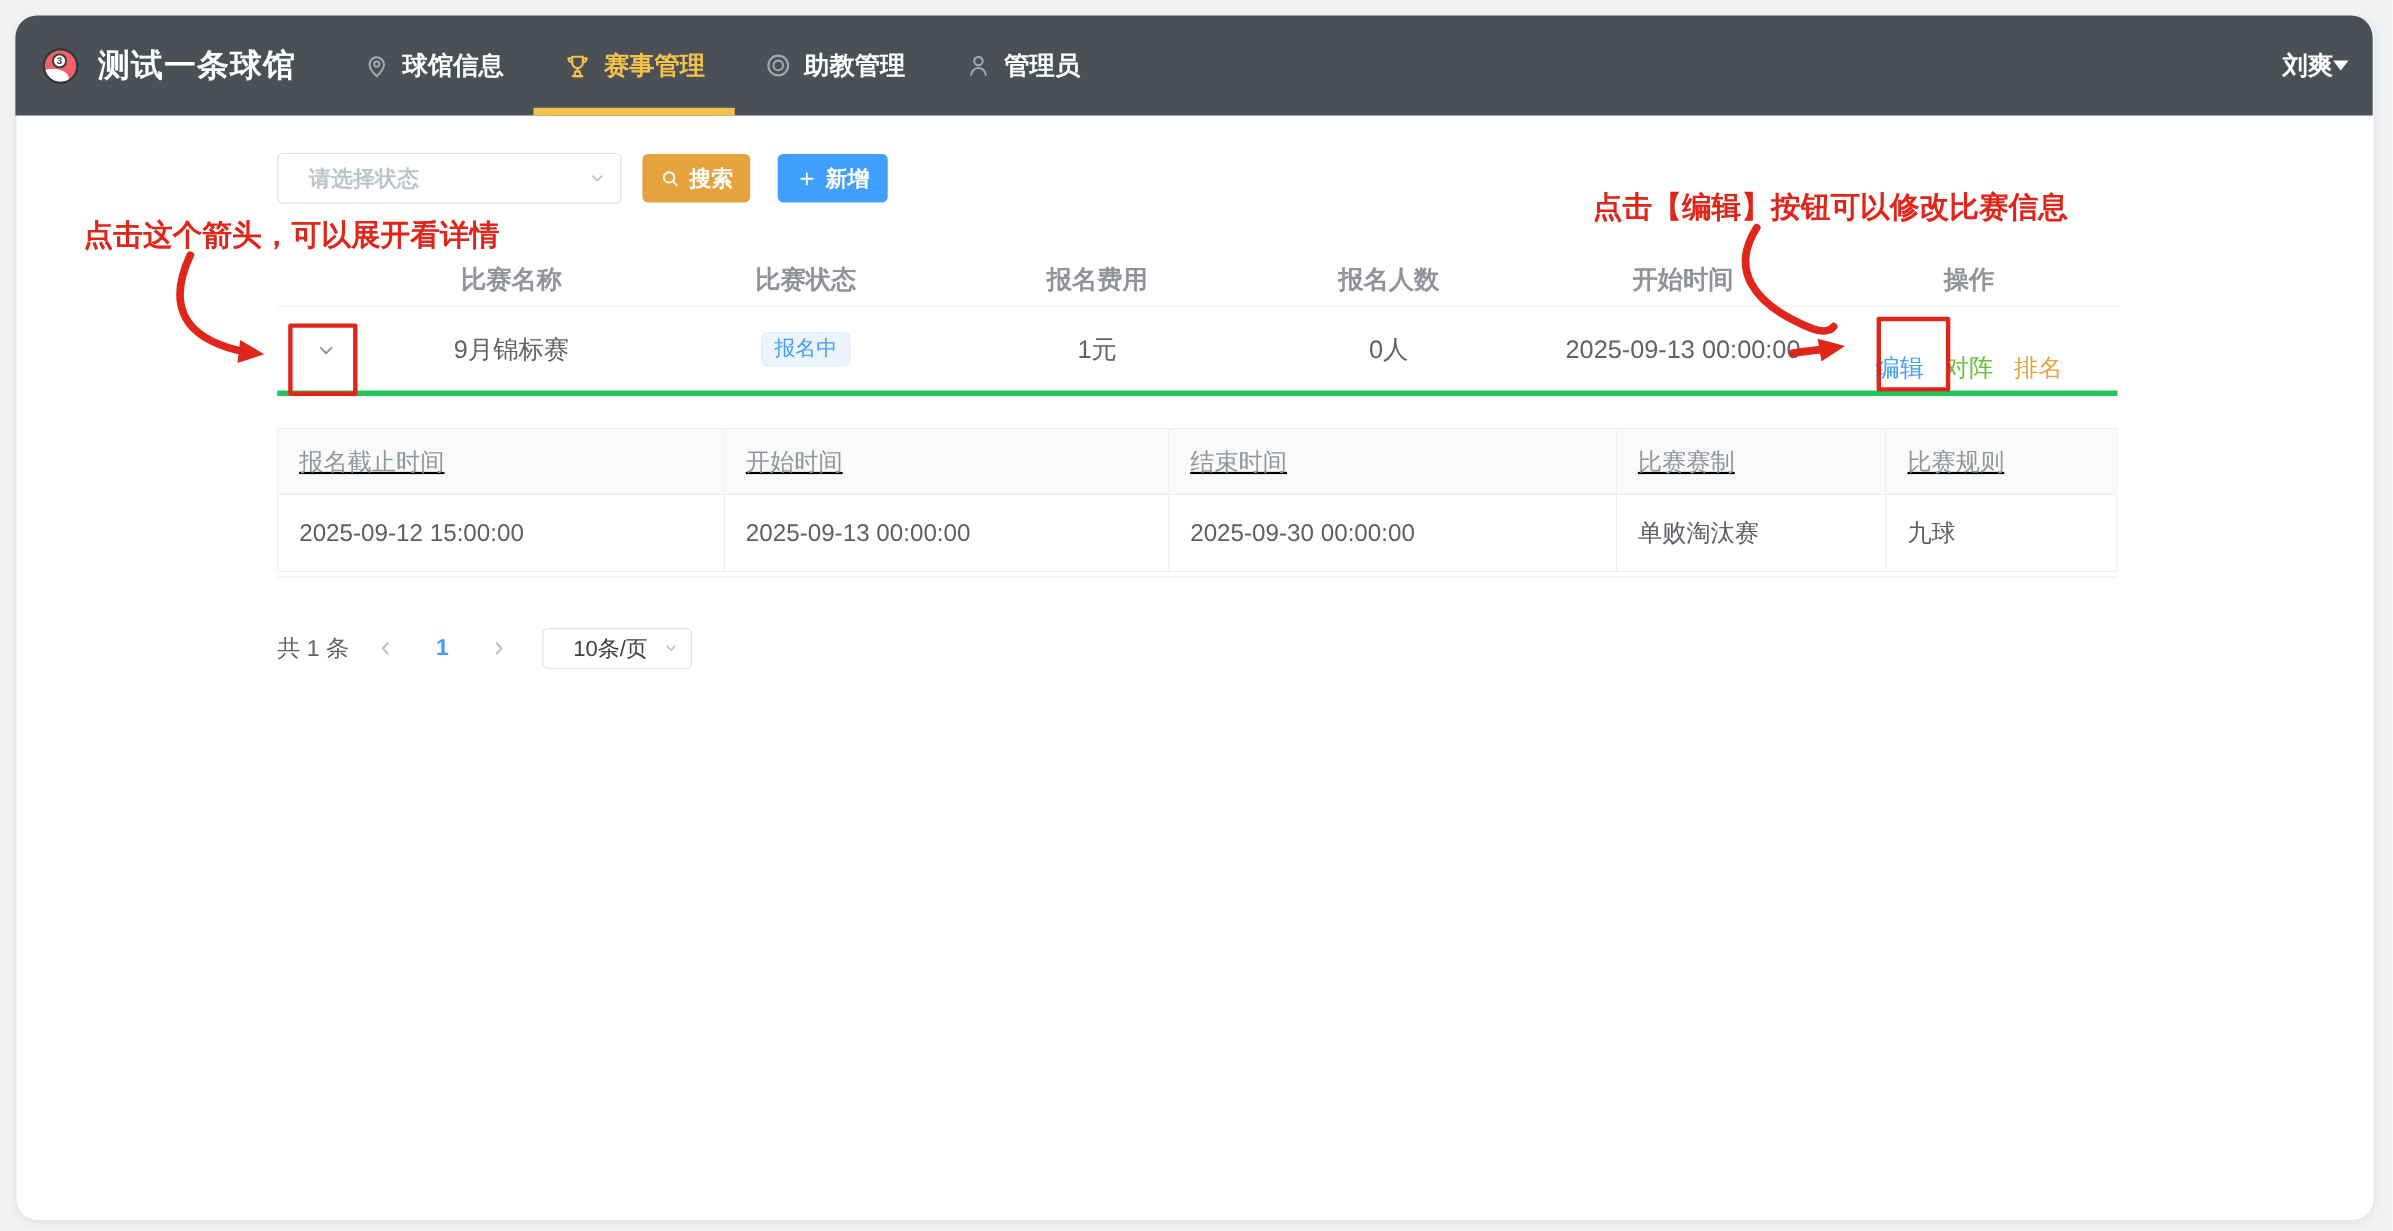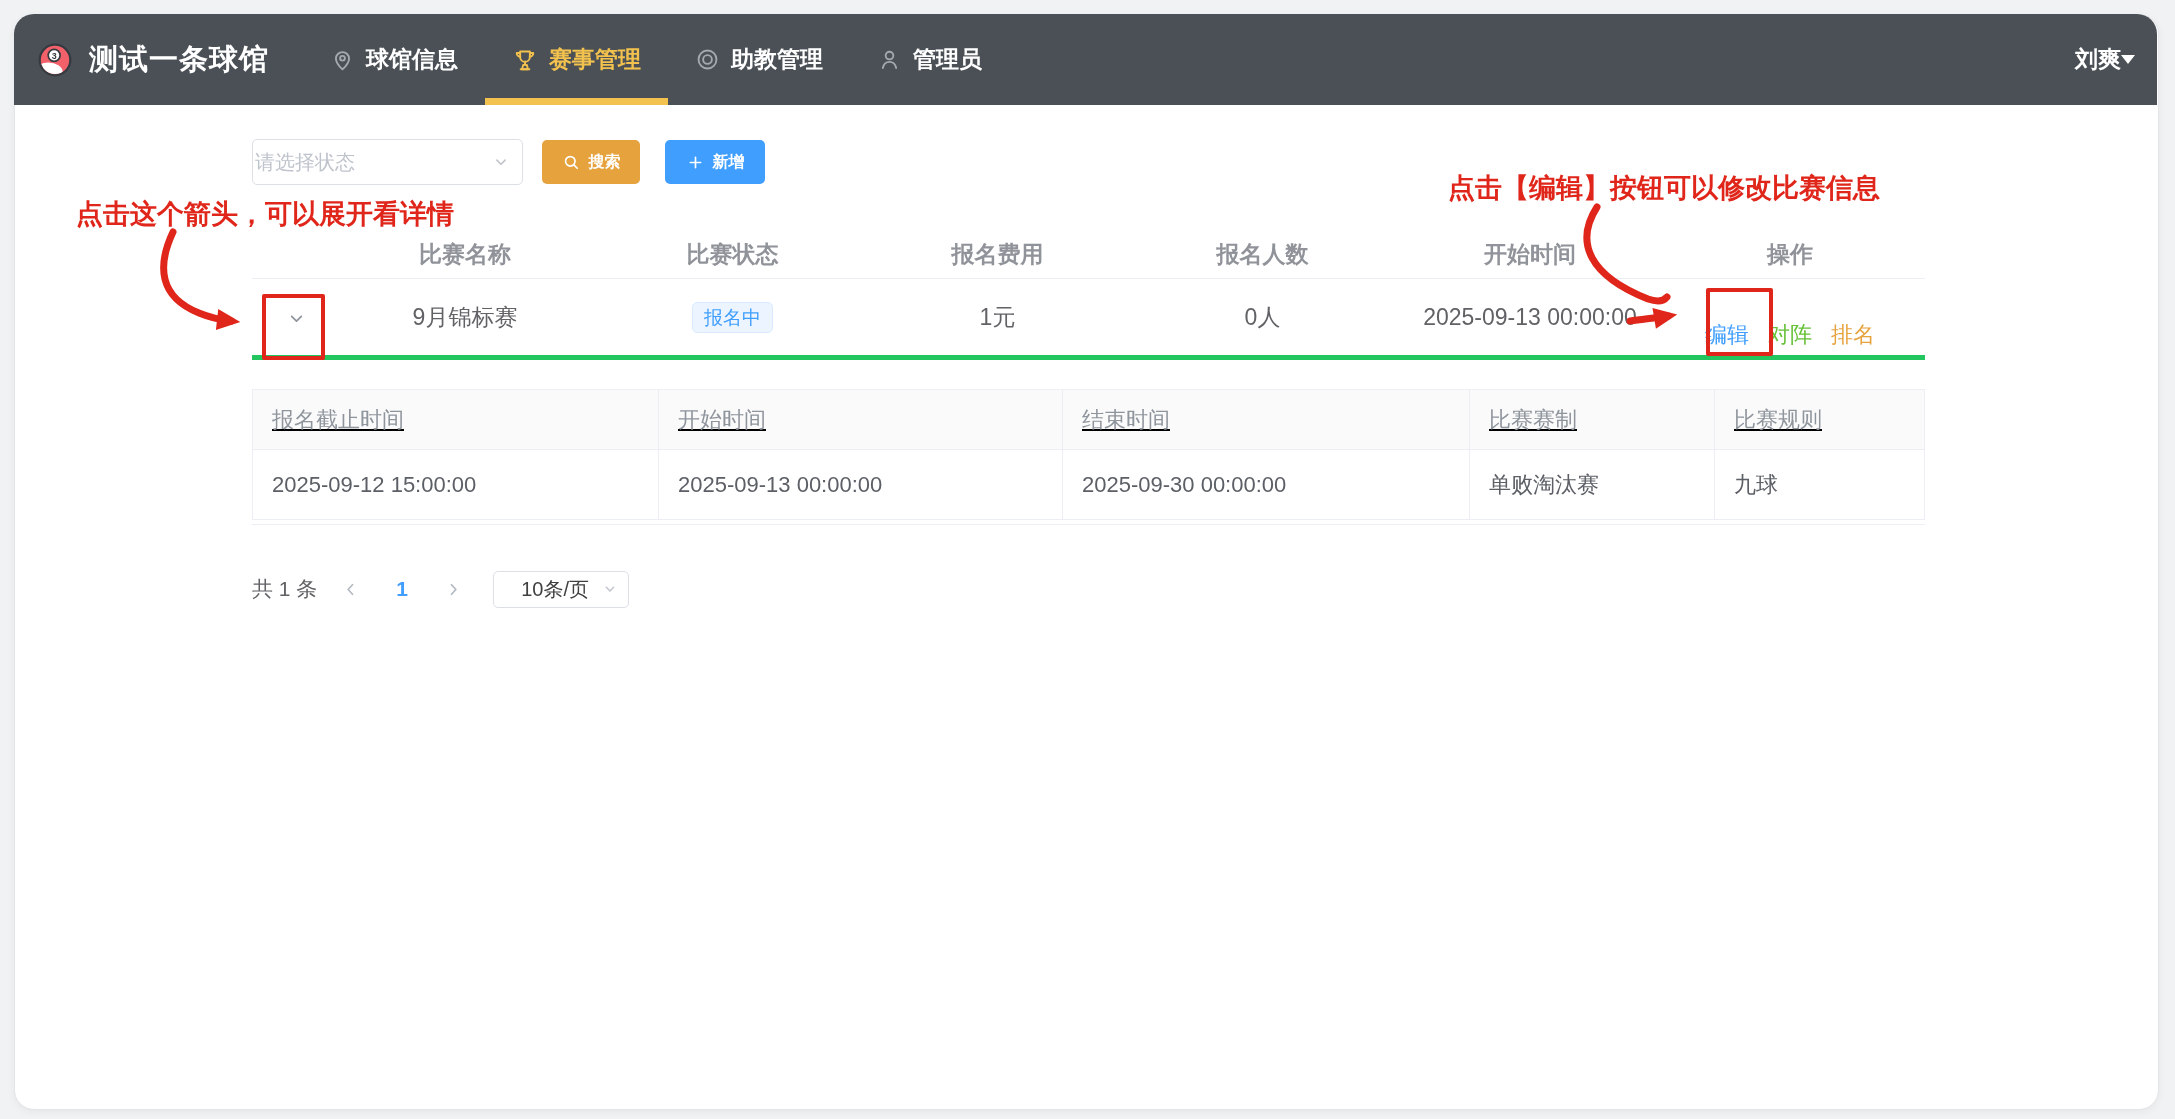--- a/index.html
+++ b/index.html
@@ -37,29 +37,29 @@
   .tab.active{color:#f2c14e;}
   .tab.active .t-icon{color:#f2c14e;}
   .tab.active::after{content:"";position:absolute;left:0;right:0;bottom:0;height:7px;background:#f2c14e;}
   .user{margin-left:auto;display:flex;align-items:center;color:#fff;
         font-size:23px;font-weight:bold;cursor:pointer;white-space:nowrap;}
   .caret{width:0;height:0;border-left:7px solid transparent;border-right:7px solid transparent;border-top:9px solid #fff;}
 
   
   .filter-row{position:absolute;left:252px;top:139px;display:flex;align-items:center;}
   .select{
-    position:relative;width:271px;height:46px;border:1px solid #dcdfe6;border-radius:5px;
+    position:relative;width:313px;height:46px;border:1px solid #dcdfe6;border-radius:5px;
     background:#fff;display:flex;align-items:center;box-sizing:border-box;
-    padding:0 40px 0 2px;cursor:pointer;
+    padding:0 40px 0 28px;cursor:pointer;font-weight:bold;
   }
   .select .ph{color:#bfc4cc;font-size:20px;}
   .sel-chev{position:absolute;right:12px;top:50%;transform:translateY(-50%);color:#c0c4cc;display:flex;}
   .btn{
     display:flex;align-items:center;justify-content:center;gap:8px;height:44px;
-    border:none;border-radius:5px;color:#fff;font-size:16px;font-weight:600;
+    border:none;border-radius:5px;color:#fff;font-size:20px;font-weight:600;
     cursor:pointer;font-family:inherit;white-space:nowrap;
   }
   .btn-search{width:98px;background:#e6a23c;margin-left:19px;}
   .btn-add{width:100px;background:#409eff;margin-left:25px;}
   .b-icon{display:flex;color:#fff;}
 
   
   .note{position:absolute;color:#e0261a;font-size:27px;font-weight:bold;white-space:nowrap;z-index:5;}
   .note-left{left:76px;top:196px;}
   .note-right{left:1448px;top:170px;}

